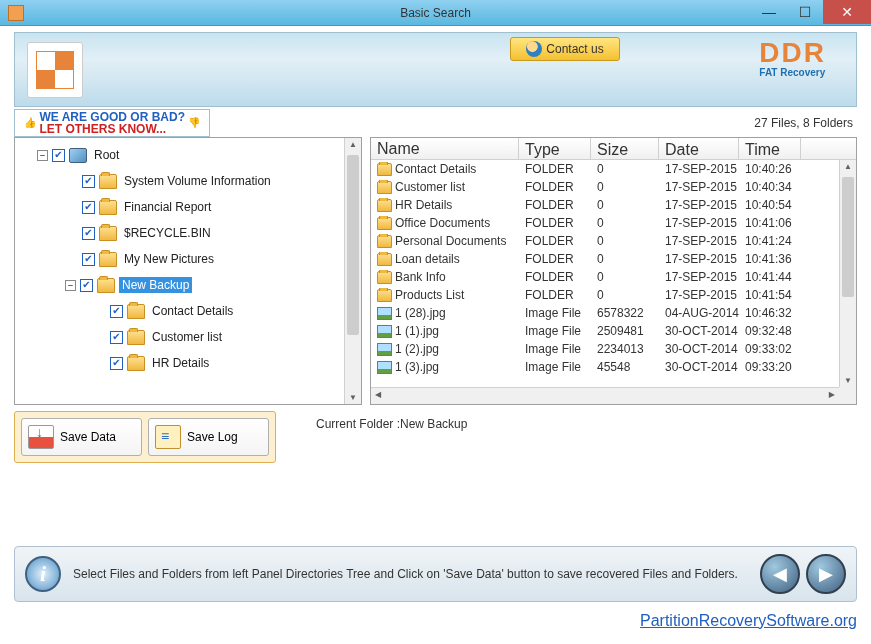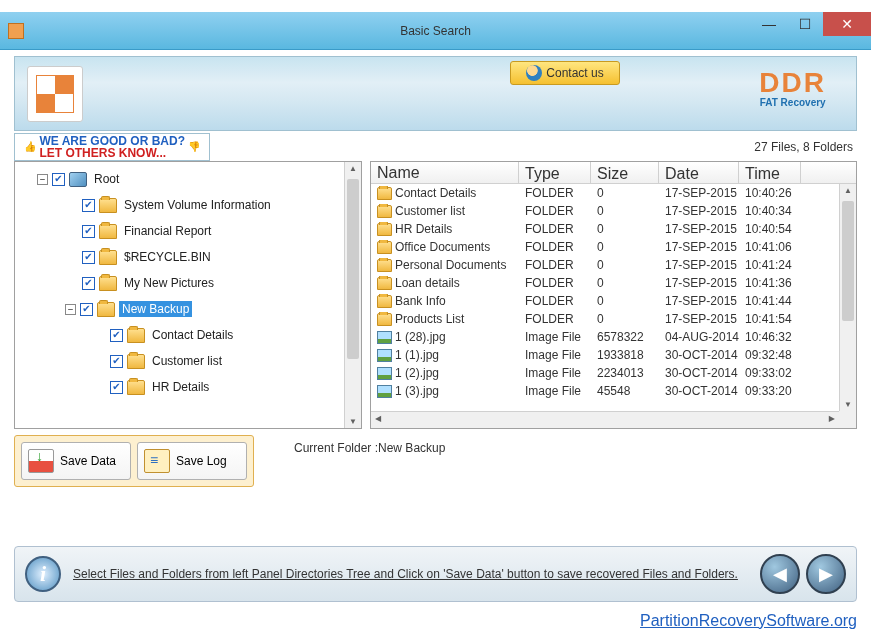--- a/index.html
+++ b/index.html
@@ -1,30 +1,30 @@
 <!DOCTYPE html>
 <html><head>
 <meta charset="utf-8">
 <style>
 * { box-sizing: border-box; margin: 0; padding: 0; font-family: "Segoe UI", Tahoma, sans-serif; font-size: 12px; }
 body { background: #fff; width: 871px; height: 644px; overflow: hidden; position: relative; }
 
-.titlebar { height: 38px; background: linear-gradient(to bottom, #8fd0f0, #5ab8e0); display: flex; align-items: center; position: relative; border-bottom: 1px solid #3a9bc8; margin-top: 12px; }
+.titlebar { height: 26px; background: linear-gradient(to bottom, #8fd0f0, #5ab8e0); display: flex; align-items: center; position: relative; border-bottom: 1px solid #3a9bc8; }
 .titlebar-icon { width: 16px; height: 16px; margin-left: 8px; background: #f0a050; border: 1px solid #c07020; }
 .title-text { position: absolute; left: 50%; transform: translateX(-50%); color: #333; font-size: 12px; }
 .win-controls { margin-left: auto; display: flex; height: 100%; }
 .win-btn { width: 36px; height: 24px; display: flex; align-items: center; justify-content: center; color: #333; cursor: pointer; font-size: 14px; line-height: 1; }
 .win-btn.close { background: #c8504b; color: #fff; width: 48px; }
 
 .header-panel { height: 75px; margin: 6px 14px 4px 14px; background: linear-gradient(to bottom, #c8e4f0 0%, #e2eff6 35%, #d5e8f2 60%, #bcdbec 100%); border: 1px solid #a0c0d0; border-radius: 0; display: flex; align-items: center; position: relative; }
 .header-logo { width: 56px; height: 56px; margin-left: 12px; background: #fff; border: 1px solid #ccc; border-radius: 3px; display: flex; align-items: center; justify-content: center; }
 .header-logo-inner { width: 38px; height: 38px; background: repeating-conic-gradient(#e8833a 0 25%, #fff 0 50%); border: 1px solid #e8833a; }
 .contact-btn { position: absolute; left: 495px; top: 4px; width: 110px; height: 24px; background: linear-gradient(to bottom, #ffe680, #f5c030); border: 1px solid #c89a20; border-radius: 3px; display: flex; align-items: center; justify-content: center; cursor: pointer; font-size: 11px; color: #333; }
 .contact-icon { width: 16px; height: 16px; border-radius: 50%; background: radial-gradient(circle at 40% 35%, #ffd890 35%, #3080c0 40%); margin-right: 4px; }
-.brand { position: absolute; right: 30px; top: 10px; text-align: center; }
+.brand { position: absolute; right: 30px; top: 4px; text-align: left; }
 .brand-ddr { font-size: 28px; font-weight: bold; color: #e8833a; letter-spacing: 2px; font-family: Impact, sans-serif; }
 .brand-sub { font-size: 10px; font-weight: bold; color: #2070b0; margin-top: -2px; }
 
 .feedback-row { display: flex; align-items: center; margin: 2px 14px; height: 24px; }
 .feedback-box { border: 1px solid #a0c0d0; padding: 1px 6px; display: flex; align-items: center; background: #fff; font-family: monospace; font-size: 10px; font-weight: bold; line-height: 1; }
 .feedback-box .l1 { color: #2060c0; }
 .feedback-box .l2 { color: #d02020; }
 .thumb { font-size: 10px; margin: 0 3px; }
 .stats { margin-left: auto; font-size: 12px; color: #333; margin-right: 4px; }
 
@@ -65,31 +65,31 @@
 .col-time { width: 62px; }
 .file-icon { width: 15px; height: 13px; margin-right: 3px; flex-shrink: 0; }
 .img-icon { background: linear-gradient(to bottom, #b0e0ff 60%, #60a040 60%); border: 1px solid #5080a0; }
 .scroll-h { height: 17px; background: #f0f0f0; border-top: 1px solid #d0d0d0; position: relative; margin-right: 17px; }
 .scroll-h::before { content: "◀"; position: absolute; left: 4px; top: 2px; font-size: 8px; color: #606060; }
 .scroll-h::after { content: "▶"; position: absolute; right: 4px; top: 2px; font-size: 8px; color: #606060; }
 .scroll-corner { position: absolute; right: 0; bottom: 0; width: 17px; height: 17px; background: #f0f0f0; }
 
 .below-main { display: flex; margin: 6px 14px 0 14px; align-items: flex-start; }
 .action-btns { display: flex; gap: 6px; border: 1px solid #e0b050; background: #fdf0d0; padding: 6px; border-radius: 3px; }
-.action-btn { width: 110px; height: 38px; background: linear-gradient(to bottom, #fff, #f4f4f4); border: 1px solid #b0b0b0; border-radius: 3px; display: flex; align-items: center; cursor: pointer; padding-left: 6px; }
+.action-btn { width: 121px; height: 38px; background: linear-gradient(to bottom, #fff, #f4f4f4); border: 1px solid #b0b0b0; border-radius: 3px; display: flex; align-items: center; cursor: pointer; padding-left: 6px; }
 .action-icon { width: 26px; height: 24px; margin-right: 6px; position: relative; }
 .save-data-icon { background: linear-gradient(to bottom, #fff 50%, #e85040 50%); border: 1px solid #999; border-radius: 2px; }
 .save-data-icon::before { content: "↓"; position: absolute; top: -2px; left: 7px; color: #30a030; font-weight: bold; font-size: 14px; }
 .save-log-icon { background: #fff0c0; border: 1px solid #c09030; border-radius: 2px; }
 .save-log-icon::before { content: "≡"; position: absolute; top: 2px; left: 5px; color: #3070c0; font-size: 14px; }
 .current-folder { margin-left: 40px; margin-top: 6px; font-size: 12px; color: #333; display: flex; }
 
 .bottom-bar { position: absolute; left: 14px; right: 14px; bottom: 42px; height: 56px; background: linear-gradient(to bottom, #f0f4f7, #d8e4ec); border: 1px solid #b0c0d0; border-radius: 4px; display: flex; align-items: center; padding: 0 10px; }
 .info-icon { width: 36px; height: 36px; border-radius: 50%; background: radial-gradient(circle, #e0f0ff, #5090c0); border: 2px solid #406080; color: #fff; font-weight: bold; font-size: 22px; font-style: italic; display: flex; align-items: center; justify-content: center; margin-right: 12px; font-family: Georgia, serif; }
-.info-text { font-size: 12px; color: #333; flex: 1; text-decoration: underline; }
+.info-text { font-size: 12px; color: #333; flex: 1; }
 .nav-btn { width: 40px; height: 40px; border-radius: 50%; background: radial-gradient(circle at 35% 30%, #a0c8e0, #406080); border: 2px solid #304050; display: flex; align-items: center; justify-content: center; color: #fff; font-size: 18px; cursor: pointer; margin-left: 6px; }
 
 .footer-link { position: absolute; right: 14px; bottom: 14px; font-size: 16px; color: #2060c0; text-decoration: underline; cursor: pointer; margin-top: 12px; }
 </style>
 </head>
 <body>
 
 <div class="titlebar">
   <div class="titlebar-icon"></div>
   <div class="title-text">Basic Search</div>
@@ -290,21 +290,21 @@
           <div class="col col-size">6578322</div>
           <div class="col col-date">04-AUG-2014</div>
           <div class="col col-time">10:46:32</div>
         </div>
         <div class="list-row">
           <div class="col col-name">
             <div class="file-icon img-icon"></div>
             <span>1 (1).jpg</span>
           </div>
           <div class="col col-type">Image File</div>
-          <div class="col col-size">1933818</div>
+          <div class="col col-size">2509481</div>
           <div class="col col-date">30-OCT-2014</div>
           <div class="col col-time">09:32:48</div>
         </div>
         <div class="list-row">
           <div class="col col-name">
             <div class="file-icon img-icon"></div>
             <span>1 (2).jpg</span>
           </div>
           <div class="col col-type">Image File</div>
           <div class="col col-size">2234013</div>

